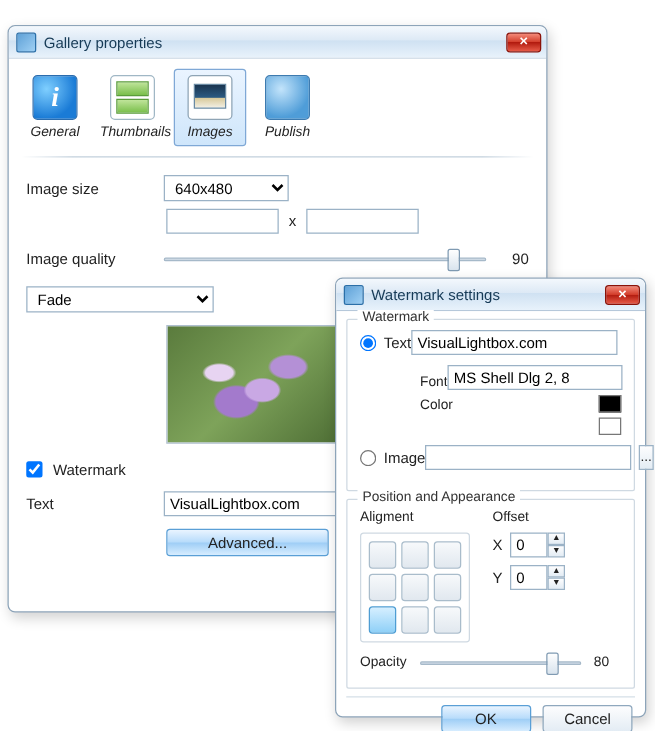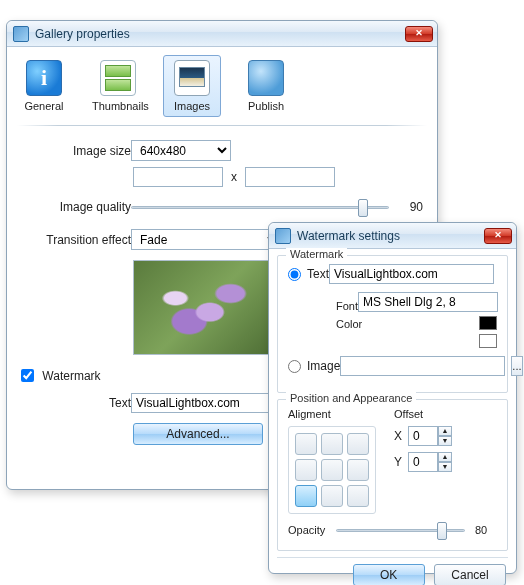--- a/index.html
+++ b/index.html
@@ -41,22 +41,23 @@
   .titlebar .title { flex: 1; font-size: 12px; color: #163a56; }
   .close-btn {
     width: 28px; height: 16px;
     background: linear-gradient(#f48a7a, #d23c2a 48%, #b21b0f 50%, #e75b48);
     border: 1px solid #8a1208; border-radius: 3px;
     color: #fff; font-size: 10px; line-height: 12px;
     text-align: center;
   }
   .close-btn::before { content:"✕"; font-weight: bold; font-size: 9px;}
   .toolbar {
-    display: flex; gap: 16px;
+    display: flex; gap: 4px;
     padding: 8px 8px 4px 8px;
+    font-style: italic;
   }
   .tool-tab {
     width: 58px; text-align: center;
     padding: 4px 2px 4px 2px;
     border: 1px solid transparent; border-radius: 3px;
     font-size: 11px;
   }
   .tool-tab.selected {
     border: 1px solid #7fa8d6;
     background: linear-gradient(#eaf4ff, #cfe6fb);
@@ -66,21 +67,21 @@
   .ico-info::after{content:"i"; color:#fff; font-weight:bold; font-size:22px; font-family:Georgia; position:absolute; left:0; right:0; top:4px; text-align:center;}
   .ico-thumbs { background: #fff; border:1px solid #a0b7c5; position:relative;}
   .ico-thumbs::before, .ico-thumbs::after{content:""; position:absolute; left:4px; right:4px; height:10px; background:linear-gradient(#bfe49a,#7abf4b); border:1px solid #5a9c3a;}
   .ico-thumbs::before{top:4px;} .ico-thumbs::after{bottom:4px;}
   .ico-images { background:#fff; border:1px solid #8ea4b5; position:relative;}
   .ico-images::after{content:""; position:absolute; left:4px; right:4px; top:6px; bottom:8px; background:linear-gradient(#1a3550, #2b5a82 55%, #d8c99a 58%, #f2efe3); border:1px solid #6a8aa3;}
   .ico-publish { background: radial-gradient(circle at 35% 30%, #c3e4fb, #4f9dd8 70%); border:1px solid #3d7bb0; border-radius:50%;}
   .sep { height:1px; background: linear-gradient(to right, rgba(0,0,0,0), #c2d0dc 10%, #c2d0dc 90%, rgba(0,0,0,0)); margin:4px 10px;}
   .body { padding: 10px 14px; }
   .row { display:flex; align-items:center; margin-bottom:10px; }
-  .label { width: 110px; font-size:12px;text-align:right; }
+  .label { width: 110px; font-size:12px; }
   select, input[type=text], input.num {
     font: inherit; font-size:12px;
     border:1px solid #9bb2c6; background:#fff; height:20px; padding:1px 4px;
   }
   select { height:21px; }
   .txt-med { width: 90px; }
   .dim-x { margin: 0 8px; }
   input[type=checkbox]{ margin:0 5px 0 0; vertical-align:-2px;}
   .slider-row { display:flex; align-items:center; margin-bottom:12px; }
   .slider {
@@ -184,21 +185,20 @@
     <div class="slider-row">
       <span class="label">Image quality</span>
       <div class="slider">
         <div class="track"></div>
         <div class="thumb" style="left:88%;"></div>
       </div>
       <span style="width:24px;text-align:right;">90</span>
     </div>
 
     <div class="row">
-      <span class="label">Transition effect</span>
       <select style="width:150px;">
         <option>Fade</option>
       </select>
     </div>
     <div class="preview"></div>
 
     <div class="row" style="margin-top:14px;">
       <label>
         <input type="checkbox" checked="" style="">
         <span>Watermark</span>

